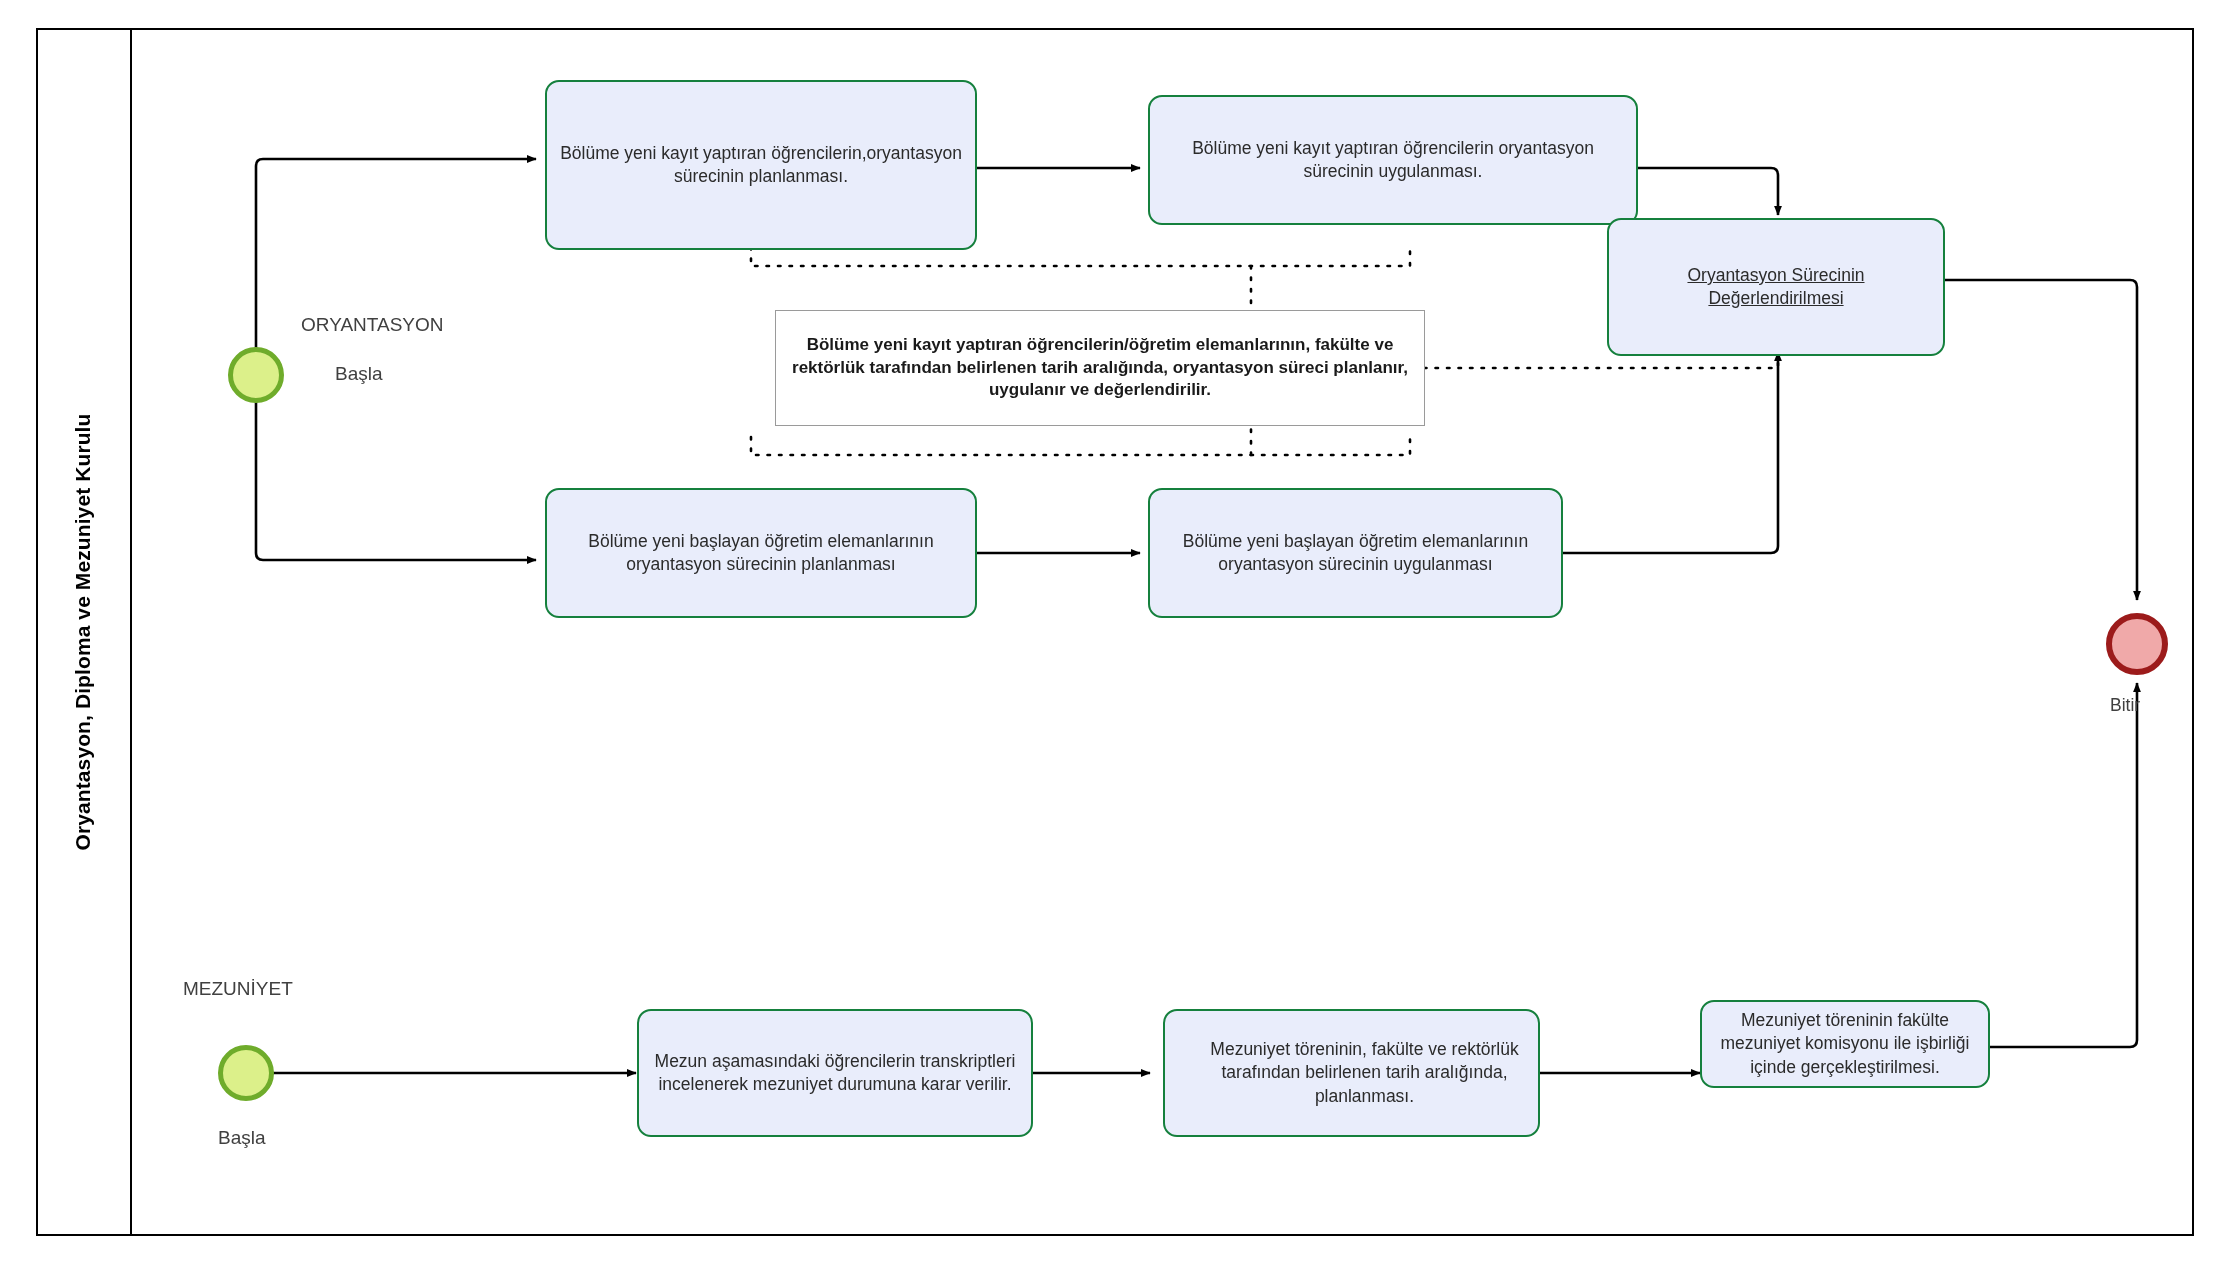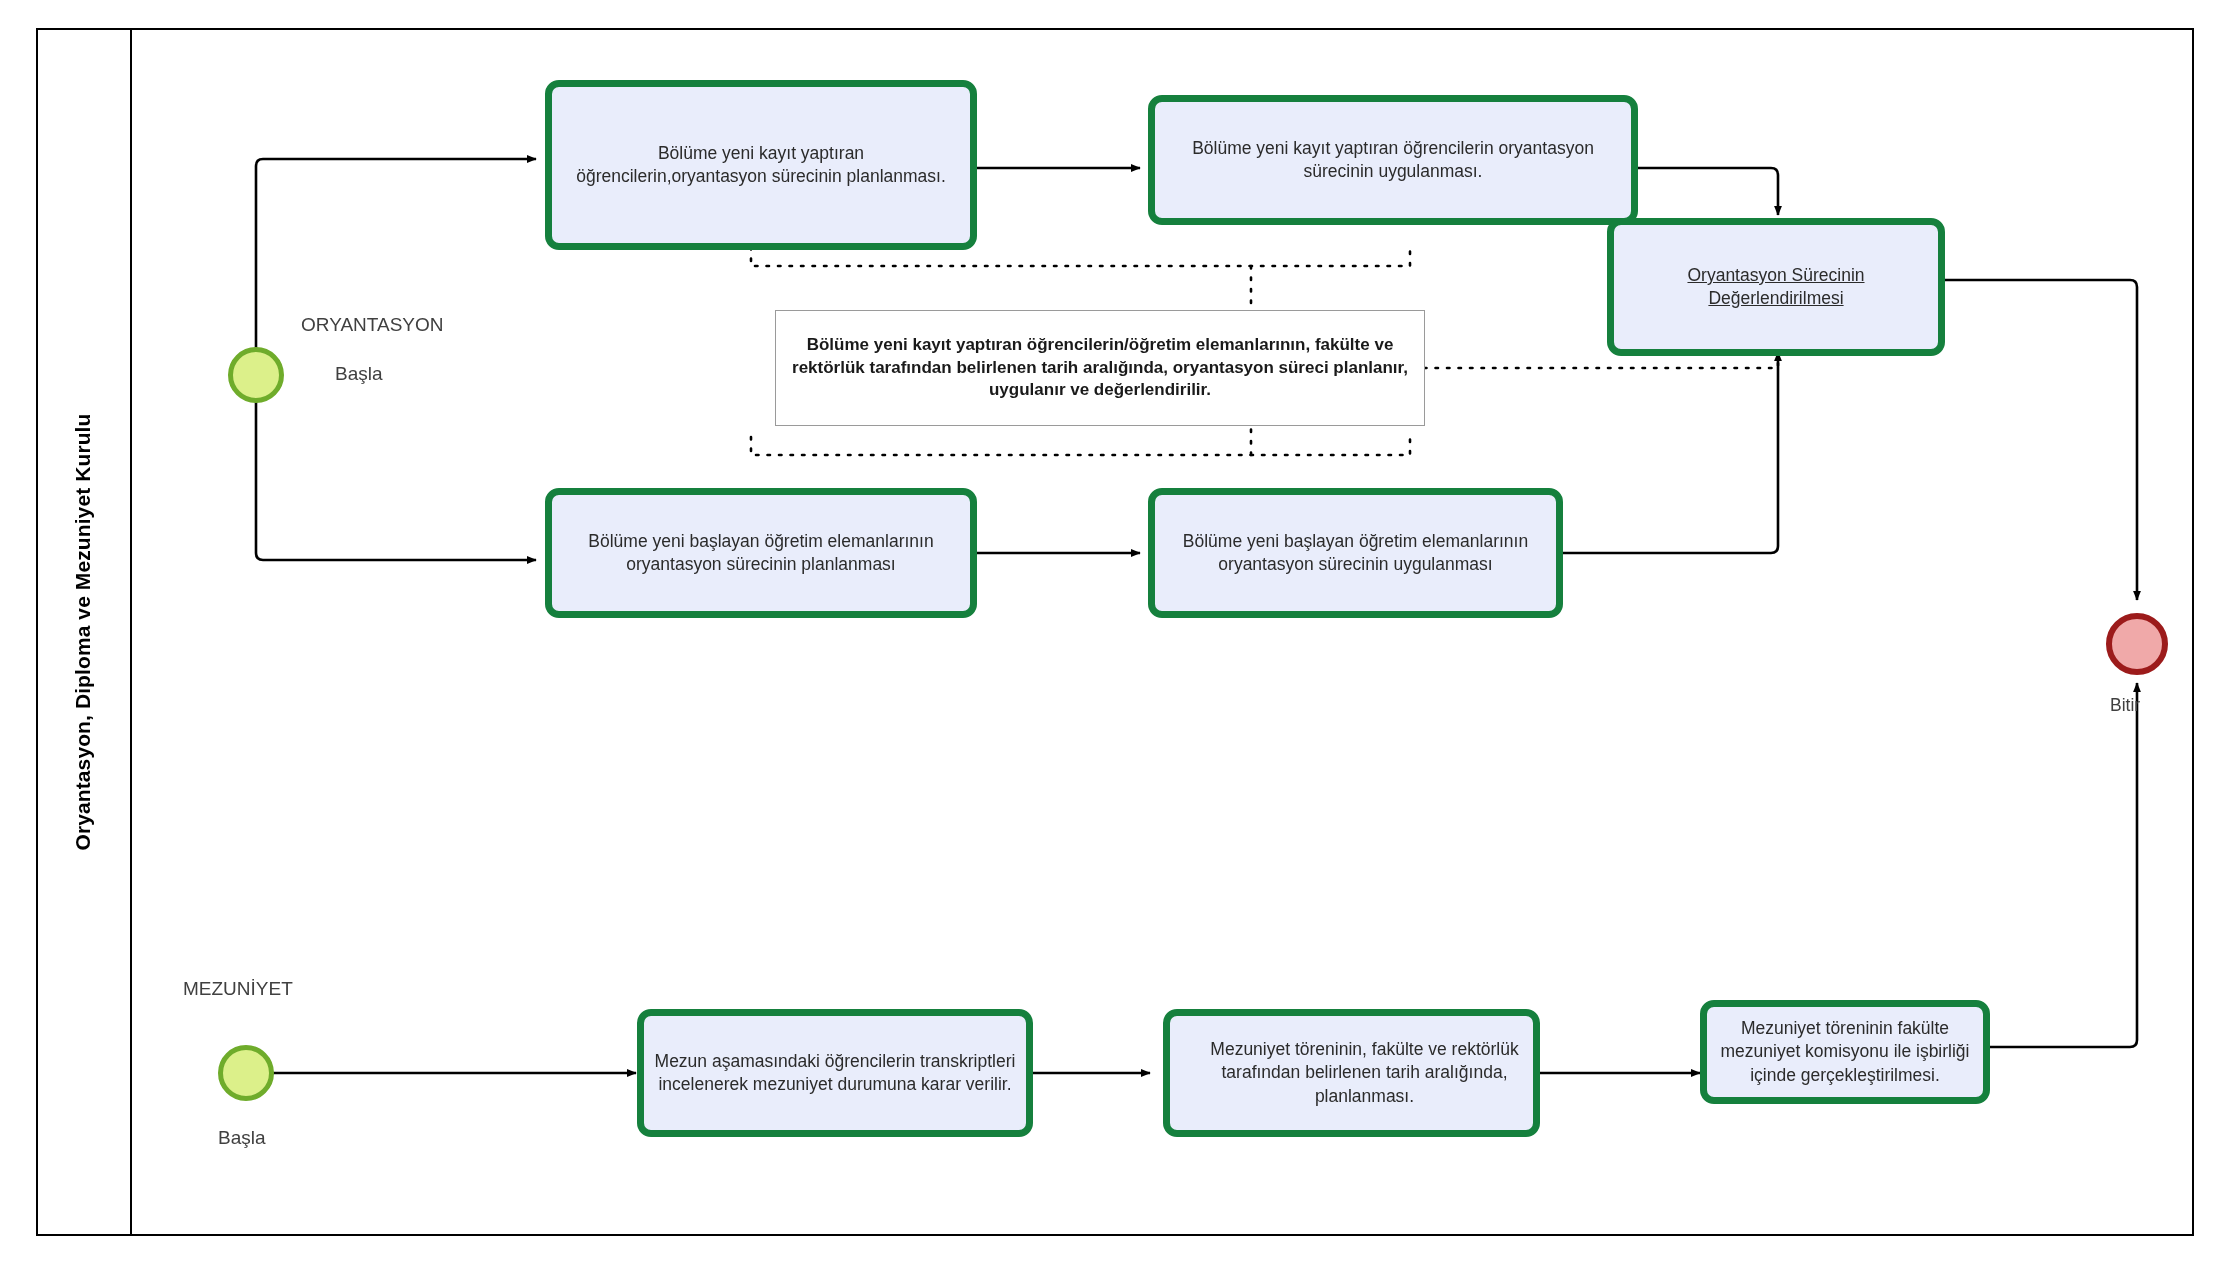--- a/index.html
+++ b/index.html
@@ -29,21 +29,21 @@
     font-weight:bold;
     font-size:21px;
     color:#000000;
     letter-spacing:.1px;
   }
   
   .task{
     position:absolute;
     box-sizing:border-box;
     background:#e9edfb;
-    border:7px solid #15803d;
+    border:2px solid #15803d;
     border-radius:14px;
     display:flex;align-items:center;justify-content:center;
     text-align:center;
     color:#2b2b2b;
     font-size:17.5px;
     line-height:1.32;
     padding:6px 10px;
   }
   
   .note{
@@ -149,15 +149,15 @@
 
   <div class="lbl" style="left:183px;top:978px;">MEZUNİYET</div>
 
   <div class="event start" style="left:218px;top:1045px;width:56px;height:56px;"></div>
   <div class="lbl" style="left:218px;top:1127px;">Başla</div>
 
   <div class="task" style="left:637px;top:1009px;width:396px;height:128px;">Mezun aşamasındaki öğrencilerin transkriptleri incelenerek mezuniyet durumuna karar verilir.</div>
 
   <div class="task" style="left:1163px;top:1009px;width:377px;height:128px;padding-left:36px;">Mezuniyet töreninin, fakülte ve rektörlük tarafından belirlenen tarih aralığında, planlanması.</div>
 
-  <div class="task" style="left:1700px;top:1000px;width:290px;height:104px;">Mezuniyet töreninin fakülte mezuniyet komisyonu ile işbirliği içinde gerçekleştirilmesi.</div>
+  <div class="task" style="left:1700px;top:1000px;width:290px;height:88px;">Mezuniyet töreninin fakülte mezuniyet komisyonu ile işbirliği içinde gerçekleştirilmesi.</div>
 
 </div>
 
 </body></html>

